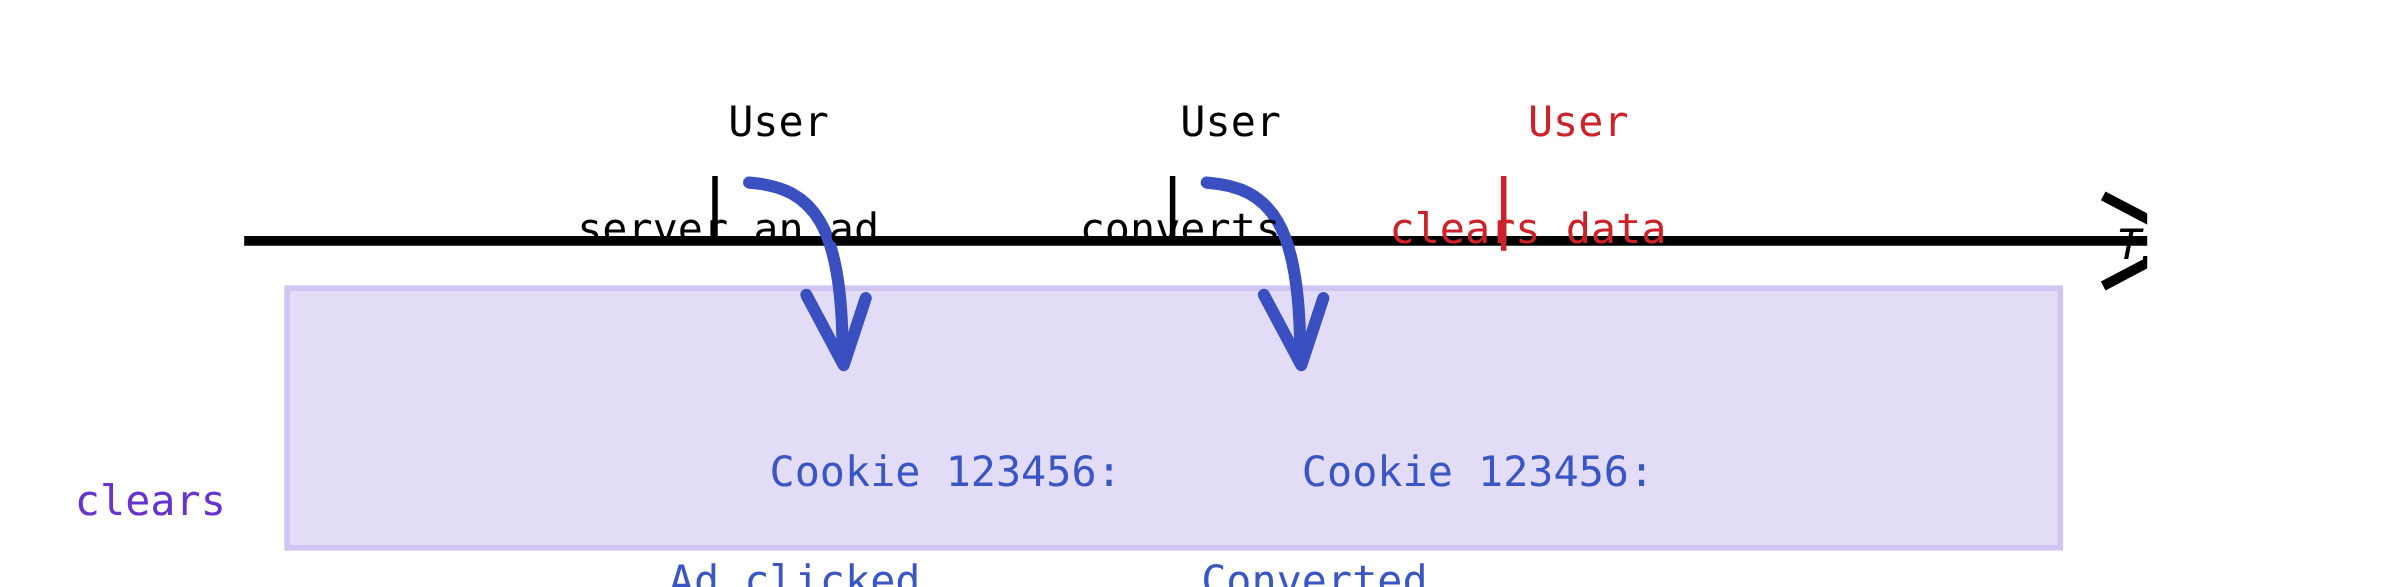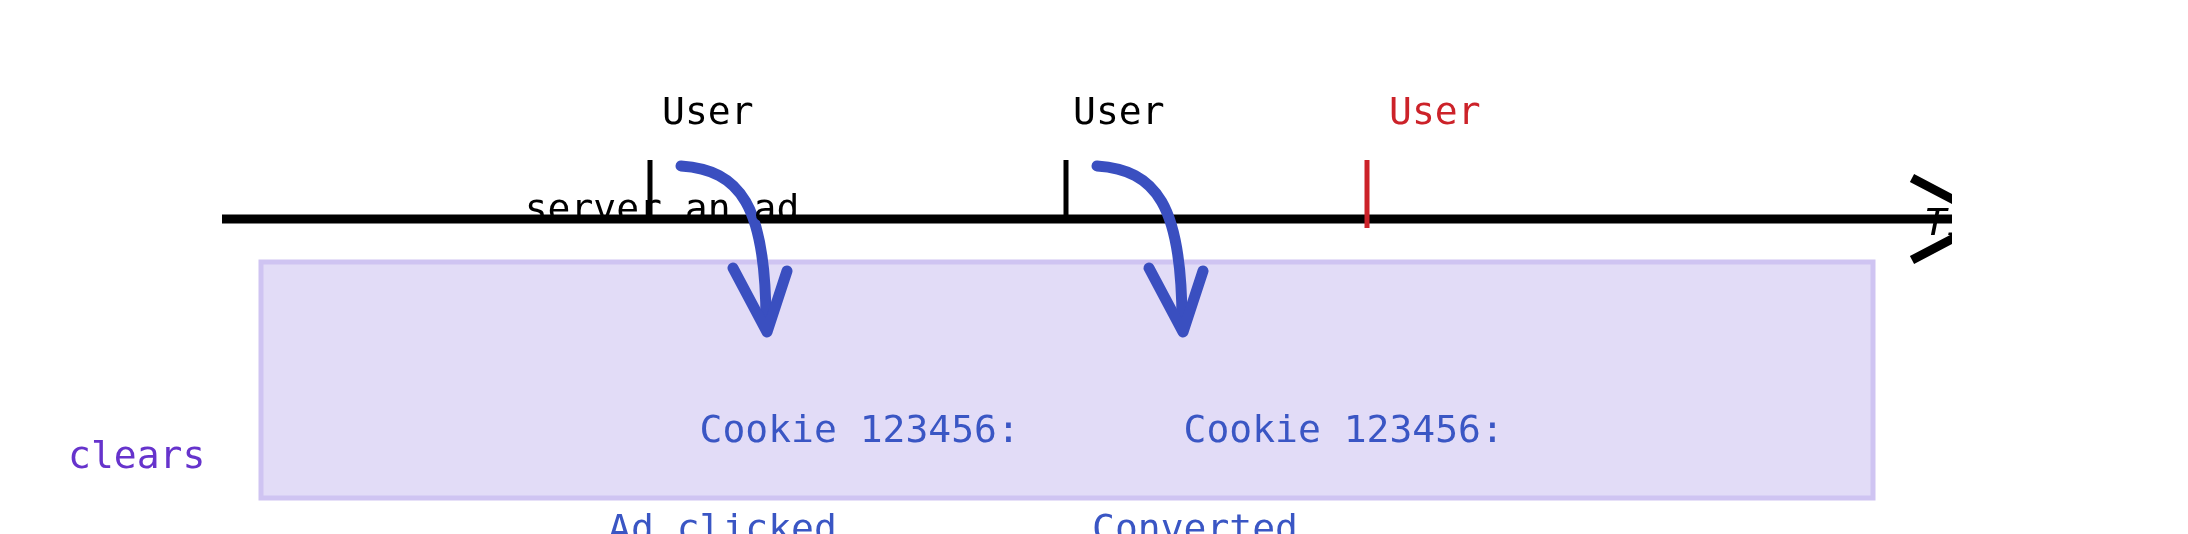--- a/index.html
+++ b/index.html
@@ -83,24 +83,26 @@
     <polyline points="1149,268 1183,332 1203,271" fill="none" stroke="#3a4fc0" stroke-width="11" stroke-linecap="round" stroke-linejoin="round"></polyline>
   </svg>
 
   <div class="lbl event-label black" style="left:662px; top:38px; width:480px;">
     <span class="ln1">User</span>
     <span class="ln2">server an ad</span>
   </div>
 
   <div class="lbl event-label black" style="left:1073px; top:38px; width:380px;">
     <span class="ln1">User</span>
+    <span class="ln2">converts</span>
   </div>
 
   <div class="lbl event-label red" style="left:1389px; top:38px; width:420px;">
     <span class="ln1">User</span>
+    <span class="ln2">clears data</span>
   </div>
 
   <div class="lbl time-label" style="left:1924px; top:198px;font-style:italic;">Time</div>
 
   <div class="lbl server-label" style="left:68px; top:330px; width:180px;">
     <span class="ln2">clears</span>
   </div>
 
   <div class="lbl log-label" style="left:608px; top:356px; width:420px;">
     <span class="ln1">Cookie 123456:</span>

